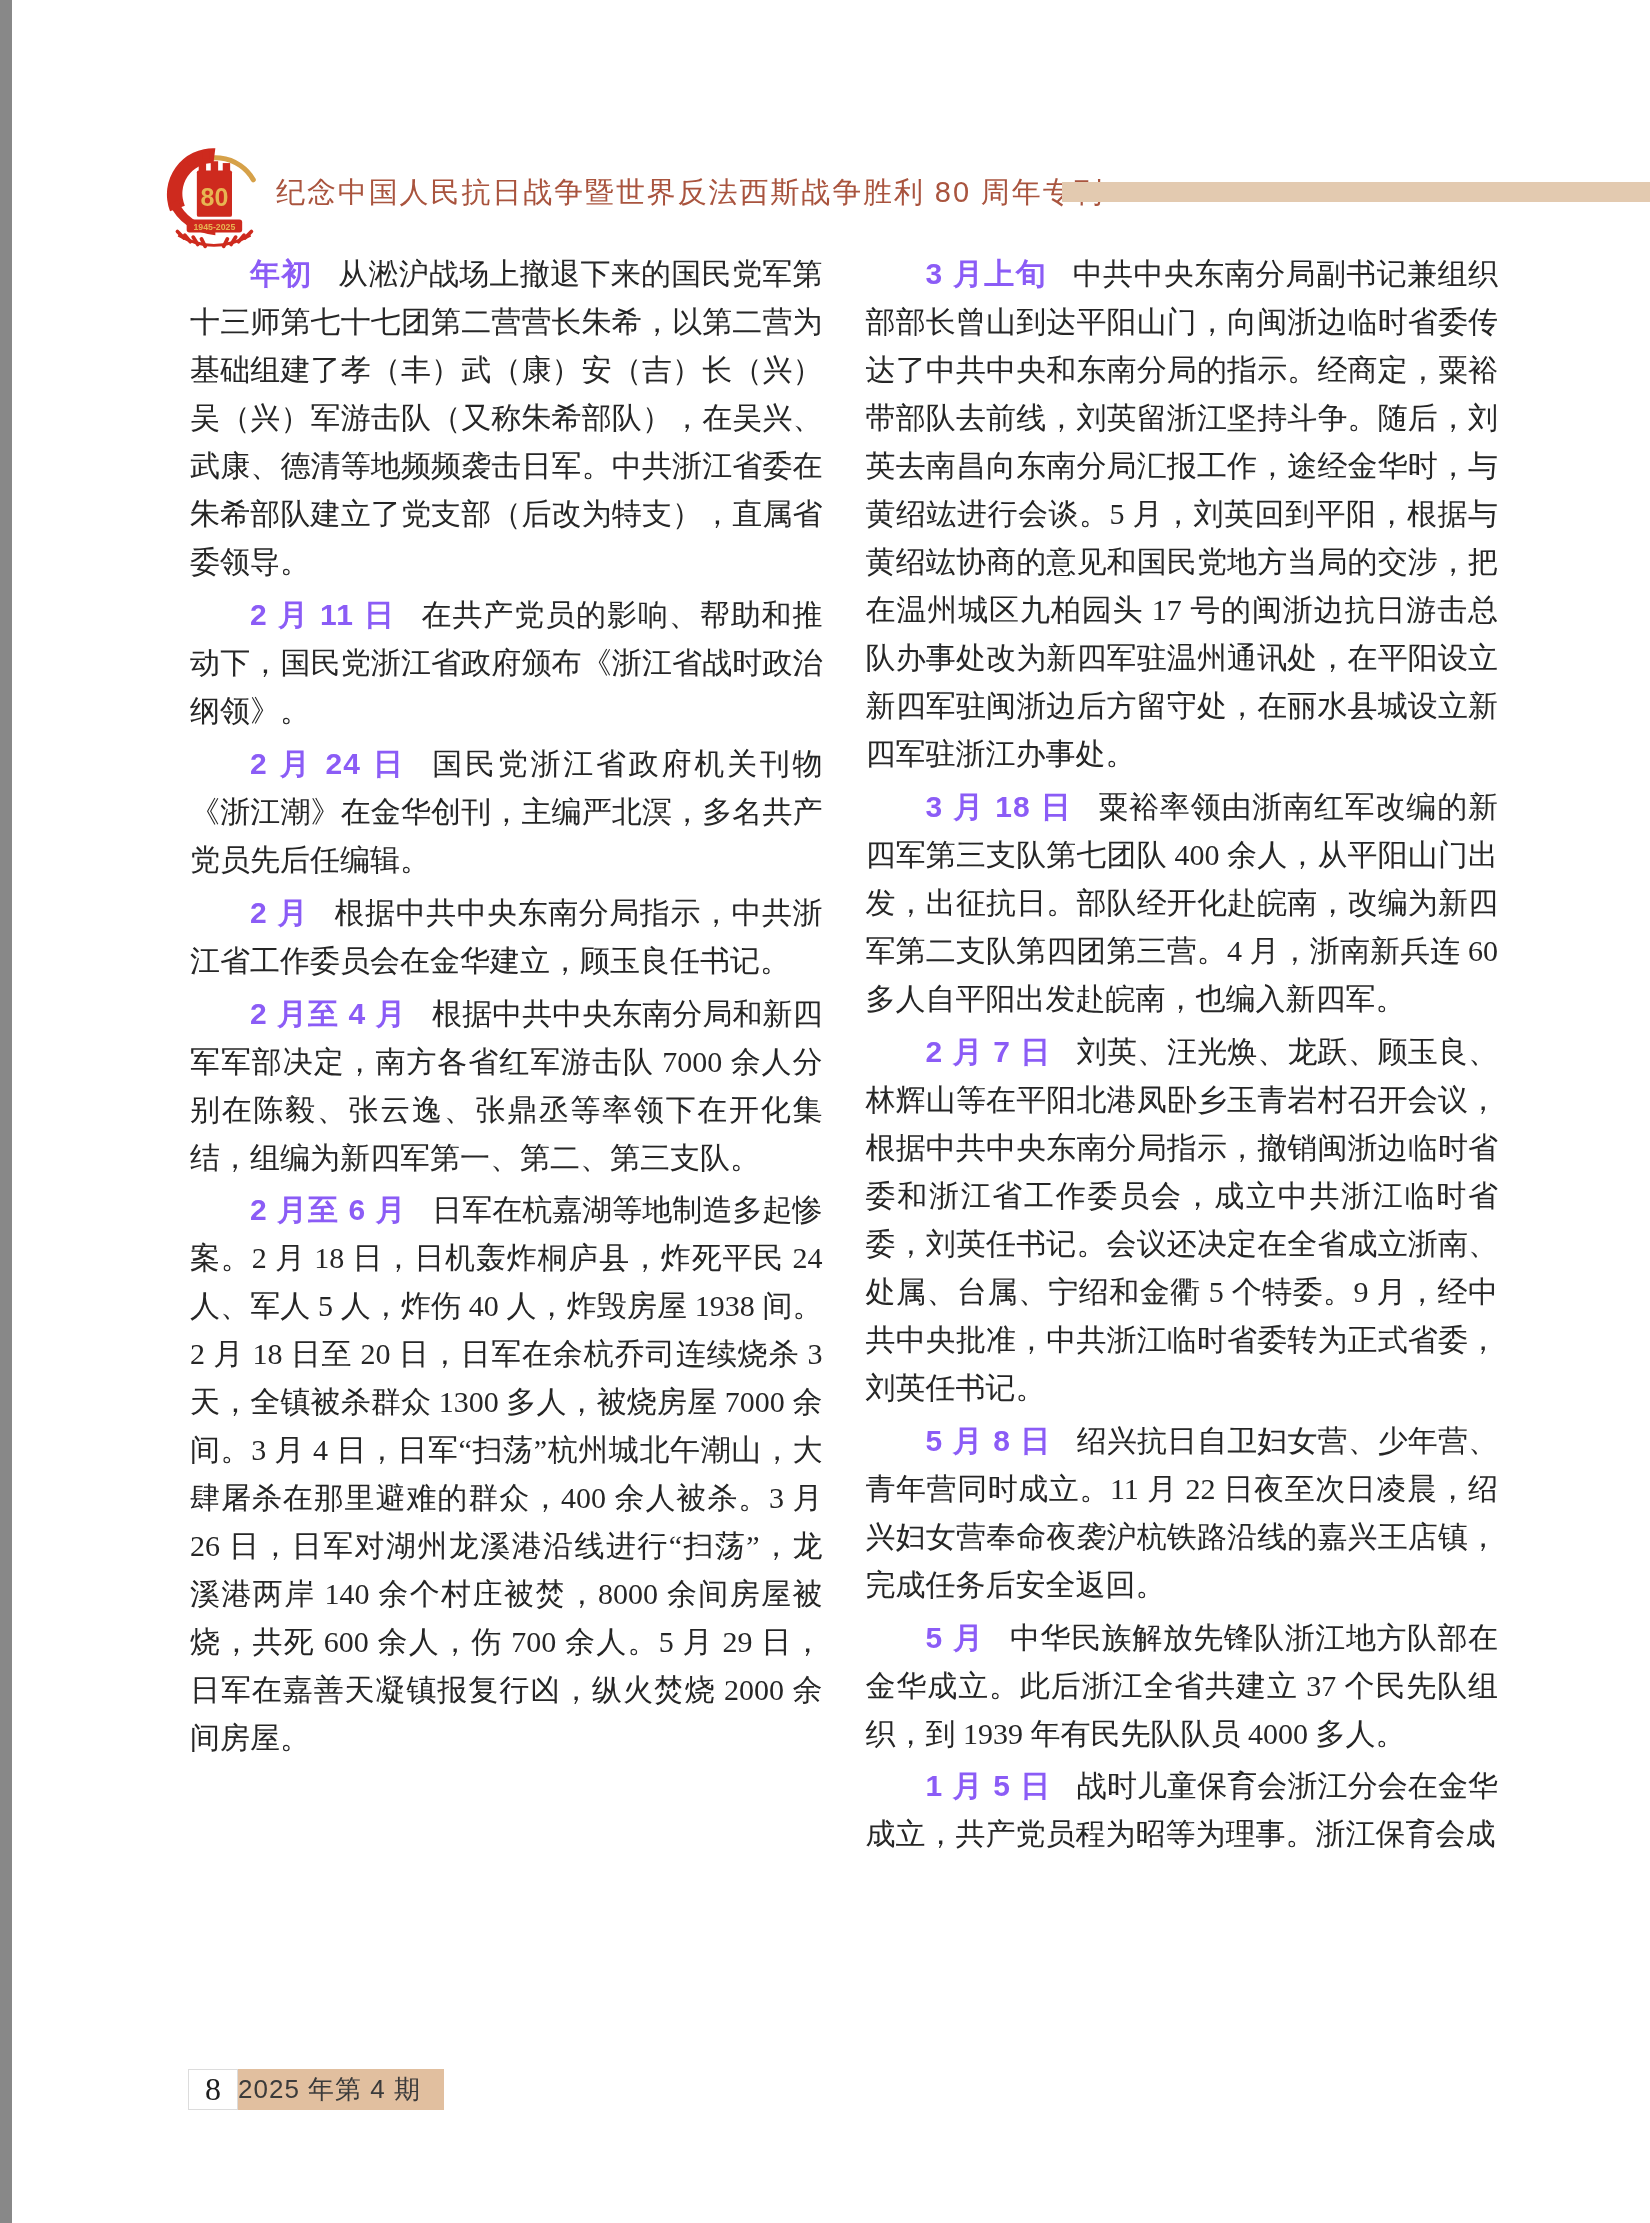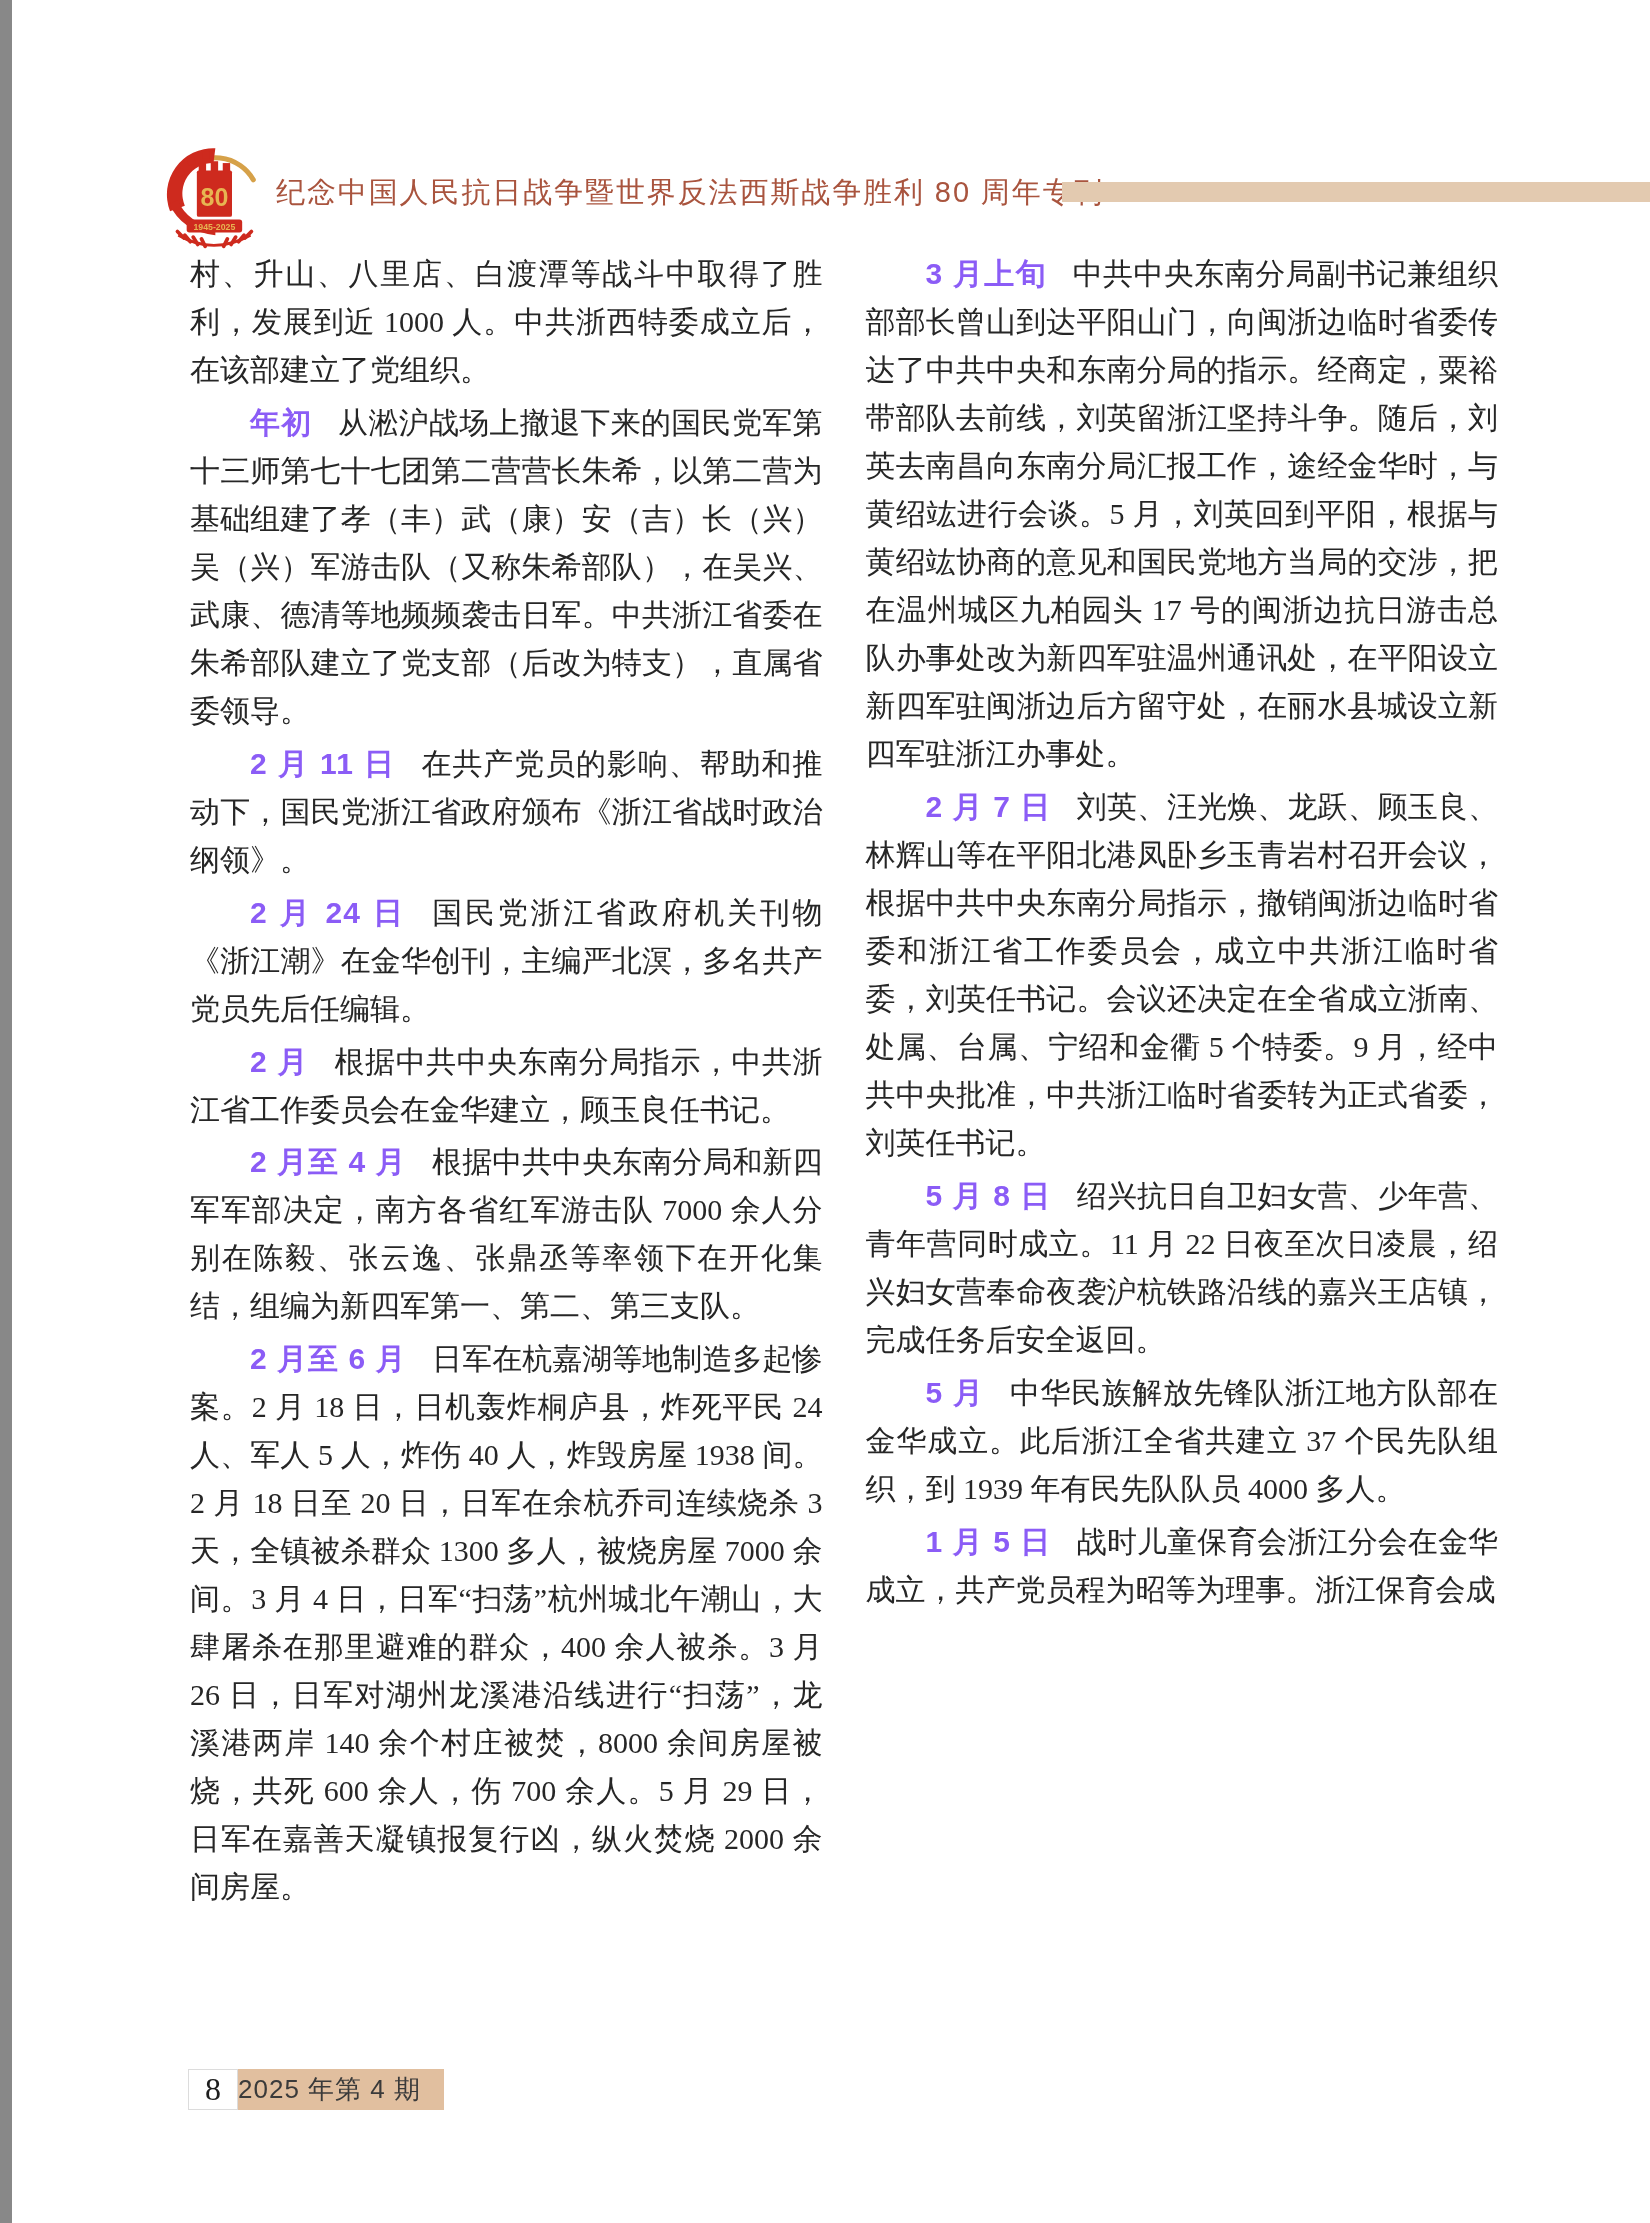--- a/index.html
+++ b/index.html
@@ -96,31 +96,31 @@
       </g>
     </svg>
   </div>
 
   <div class="hdr-title">纪念中国人民抗日战争暨世界反法西斯战争胜利 80 周年专刊</div>
   <div class="hdr-bar"></div>
 
   <div class="main">
 
     <div class="col">
-      <p class="cont"><span>村、升山、八里店、白渡潭等战斗中取得了胜利，发展到近 1000 人。中共浙西特委成立后，在该部建立了党组织。</span></p>
       <p><span class="p-label">年初</span><span>从淞沪战场上撤退下来的国民党军第十三师第七十七团第二营营长朱希，以第二营为基础组建了孝（丰）武（康）安（吉）长（兴）吴（兴）军游击队（又称朱希部队），在吴兴、武康、德清等地频频袭击日军。中共浙江省委在朱希部队建立了党支部（后改为特支），直属省委领导。</span></p>
       <p><span class="p-label">2 月 11 日</span><span>在共产党员的影响、帮助和推动下，国民党浙江省政府颁布《浙江省战时政治纲领》。</span></p>
       <p><span class="p-label">2 月 24 日</span><span>国民党浙江省政府机关刊物《浙江潮》在金华创刊，主编严北溟，多名共产党员先后任编辑。</span></p>
       <p><span class="p-label">2 月</span><span>根据中共中央东南分局指示，中共浙江省工作委员会在金华建立，顾玉良任书记。</span></p>
       <p><span class="p-label">2 月至 4 月</span><span>根据中共中央东南分局和新四军军部决定，南方各省红军游击队 7000 余人分别在陈毅、张云逸、张鼎丞等率领下在开化集结，组编为新四军第一、第二、第三支队。</span></p>
       <p><span class="p-label">2 月至 6 月</span><span>日军在杭嘉湖等地制造多起惨案。2 月 18 日，日机轰炸桐庐县，炸死平民 24 人、军人 5 人，炸伤 40 人，炸毁房屋 1938 间。2 月 18 日至 20 日，日军在余杭乔司连续烧杀 3 天，全镇被杀群众 1300 多人，被烧房屋 7000 余间。3 月 4 日，日军“扫荡”杭州城北午潮山，大肆屠杀在那里避难的群众，400 余人被杀。3 月 26 日，日军对湖州龙溪港沿线进行“扫荡”，龙溪港两岸 140 余个村庄被焚，8000 余间房屋被烧，共死 600 余人，伤 700 余人。5 月 29 日，日军在嘉善天凝镇报复行凶，纵火焚烧 2000 余间房屋。</span></p>
     </div>
 
     <div class="col">
       <p><span class="p-label">3 月上旬</span><span>中共中央东南分局副书记兼组织部部长曾山到达平阳山门，向闽浙边临时省委传达了中共中央和东南分局的指示。经商定，粟裕带部队去前线，刘英留浙江坚持斗争。随后，刘英去南昌向东南分局汇报工作，途经金华时，与黄绍竑进行会谈。5 月，刘英回到平阳，根据与黄绍竑协商的意见和国民党地方当局的交涉，把在温州城区九柏园头 17 号的闽浙边抗日游击总队办事处改为新四军驻温州通讯处，在平阳设立新四军驻闽浙边后方留守处，在丽水县城设立新四军驻浙江办事处。</span></p>
+      <p><span class="p-label">3 月 18 日</span><span>粟裕率领由浙南红军改编的新四军第三支队第七团队 400 余人，从平阳山门出发，出征抗日。部队经开化赴皖南，改编为新四军第二支队第四团第三营。4 月，浙南新兵连 60 多人自平阳出发赴皖南，也编入新四军。</span></p>
       <p><span class="p-label">2 月 7 日</span><span>刘英、汪光焕、龙跃、顾玉良、林辉山等在平阳北港凤卧乡玉青岩村召开会议，根据中共中央东南分局指示，撤销闽浙边临时省委和浙江省工作委员会，成立中共浙江临时省委，刘英任书记。会议还决定在全省成立浙南、处属、台属、宁绍和金衢 5 个特委。9 月，经中共中央批准，中共浙江临时省委转为正式省委，刘英任书记。</span></p>
       <p><span class="p-label">5 月 8 日</span><span>绍兴抗日自卫妇女营、少年营、青年营同时成立。11 月 22 日夜至次日凌晨，绍兴妇女营奉命夜袭沪杭铁路沿线的嘉兴王店镇，完成任务后安全返回。</span></p>
       <p><span class="p-label">5 月</span><span>中华民族解放先锋队浙江地方队部在金华成立。此后浙江全省共建立 37 个民先队组织，到 1939 年有民先队队员 4000 多人。</span></p>
       <p><span class="p-label">1 月 5 日</span><span>战时儿童保育会浙江分会在金华成立，共产党员程为昭等为理事。浙江保育会成</span></p>
     </div>
 
   </div>
 
   <div class="footer">
     <div class="page-num">8</div>

